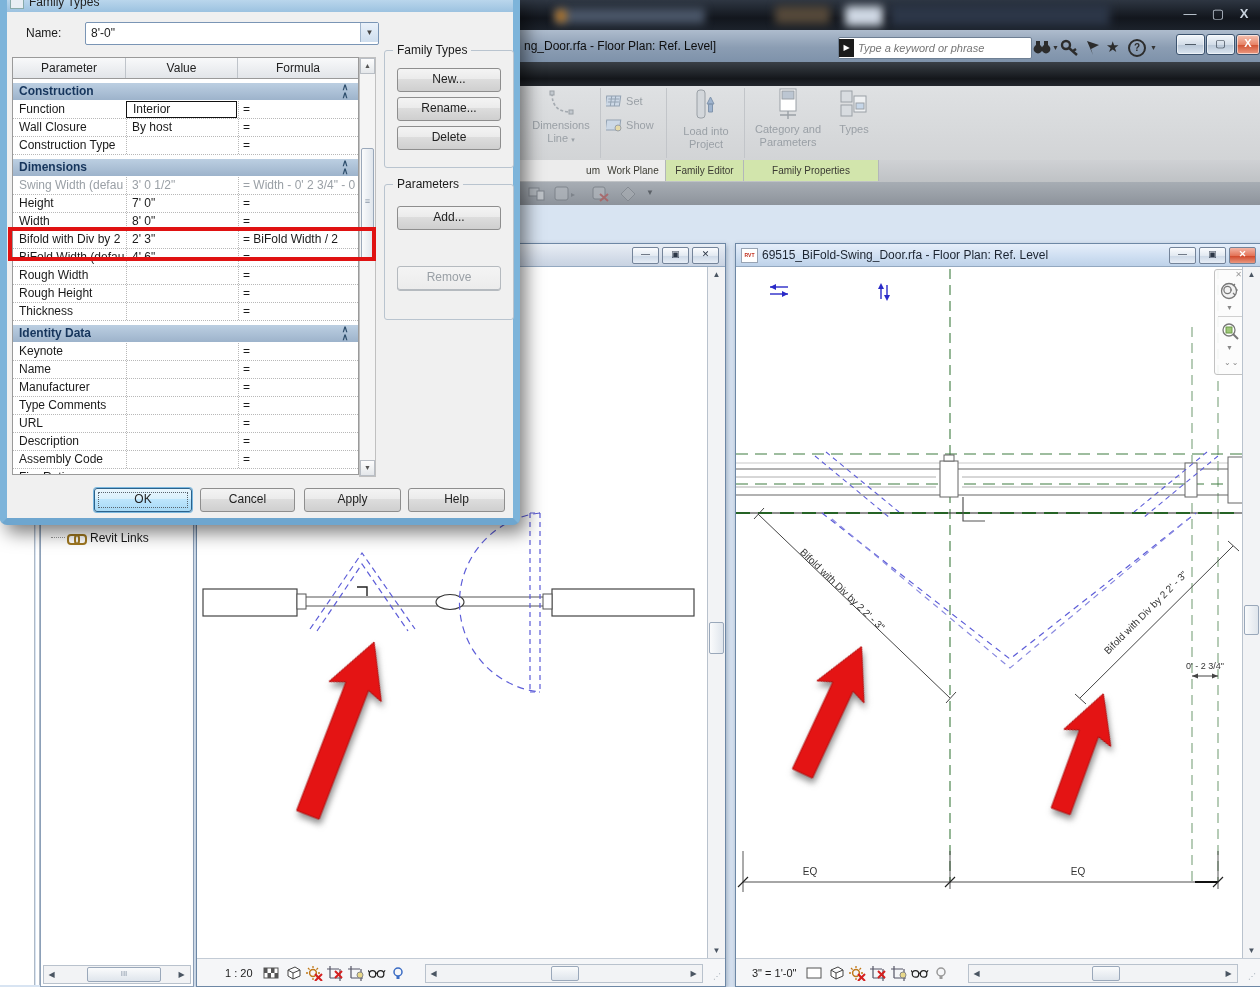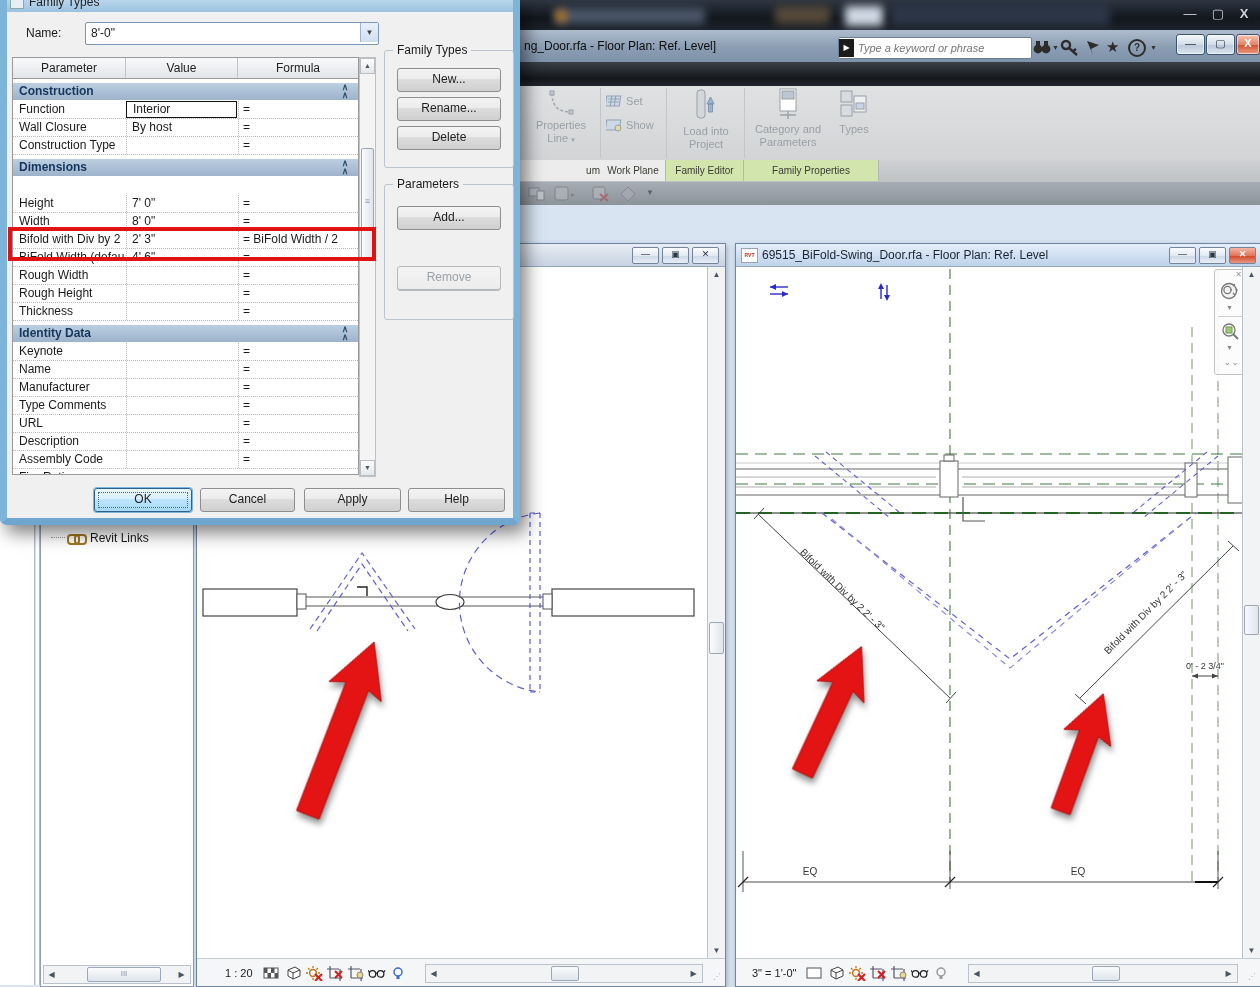--- a/index.html
+++ b/index.html
@@ -135,21 +135,21 @@
   </div>
 
   <div class="abs ribbon-dark"></div>
   <div class="abs ribbon-body">
     <div class="rbtn" style="left:526px;top:4px;width:70px;">
       <svg class="ric" width="26" height="26" viewBox="0 0 26 26">
         <path d="M4 3 C4 16 10 22 23 22" fill="none" stroke="#a4aab0" stroke-width="1.6" stroke-dasharray="3 2"></path>
         <rect x="2" y="1" width="4" height="4" fill="#c3c9cf" stroke="#9aa0a6"></rect>
         <rect x="21" y="20" width="4" height="4" fill="#c3c9cf" stroke="#9aa0a6"></rect>
       </svg>
-      <span>Properties Line</span>
+      <span>Dimensions Line</span>
       <span style="font-size:7px;color:#9aa0a6;"> ▾</span>
     </div>
     <div class="abs" style="left:600px;top:2px;width:1px;height:70px;background:#c2c5c9;"></div>
     <div class="rbtn" style="left:606px;top:8px;width:56px;text-align:left;">
       <svg width="17" height="14" viewBox="0 0 17 14" style="vertical-align:-3px;">
         <rect x="1" y="2" width="14" height="10" fill="#ccd8e6" stroke="#93a2b2" transform="skewX(-8)"></rect>
         <path d="M3 5 H14 M3 8 H14 M6 2 V12 M10 2 V12" stroke="#93a2b2" stroke-width="1" transform="skewX(-8)" fill="none"></path>
       </svg>
       <span>Set</span>
     </div>
@@ -484,20 +484,25 @@
           <div class="c v">By host</div>
           <div class="c f">=</div>
         </div>
         <div class="trow" style="top:79px;">
           <div class="c p">Construction Type</div>
           <div class="c v"></div>
           <div class="c f">=</div>
         </div>
 
         <div class="tsec" style="top:101px;"><span>Dimensions</span><span class="chev">∧<br>∧</span></div>
+        <div class="trow grey" style="top:119px;">
+          <div class="c p">Swing Width (defau</div>
+          <div class="c v">3' 0 1/2"</div>
+          <div class="c f">= Width - 0' 2 3/4" - 0</div>
+        </div>
         <div class="trow" style="top:137px;">
           <div class="c p">Height</div>
           <div class="c v">7' 0"</div>
           <div class="c f">=</div>
         </div>
         <div class="trow" style="top:155px;">
           <div class="c p">Width</div>
           <div class="c v">8' 0"</div>
           <div class="c f">=</div>
         </div>

